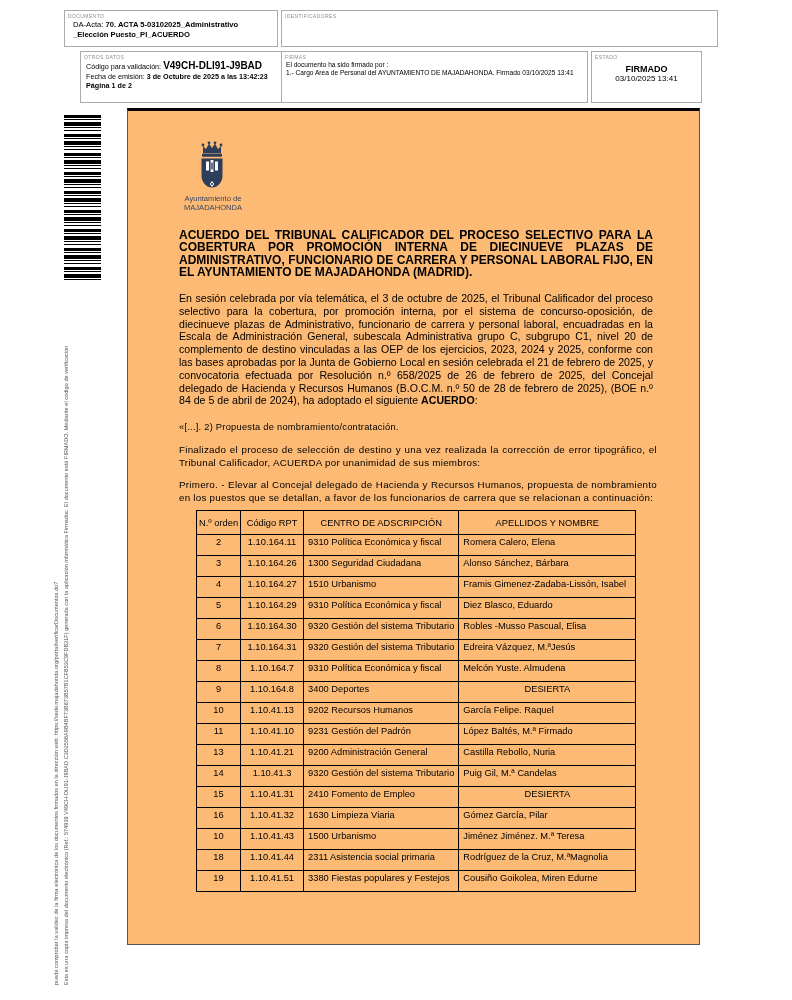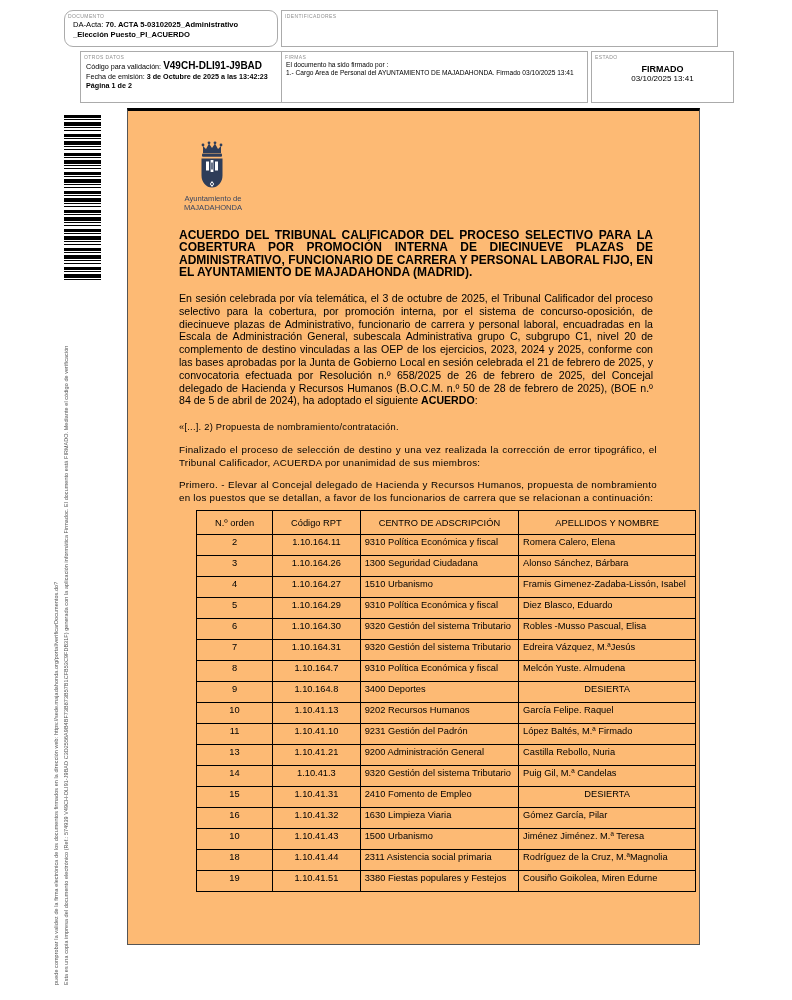--- a/index.html
+++ b/index.html
@@ -3,25 +3,25 @@
 <meta charset="utf-8">
 <style>
   html,body{margin:0;padding:0;}
   body{
     width:792px;height:1000px;position:relative;background:#ffffff;
     font-family:"Liberation Sans", sans-serif;color:#000;overflow:hidden;
   }
   
   .meta-box{position:absolute;border:1px solid #ababab;background:#fff;box-sizing:border-box;}
   .meta-label{font-size:5px;color:#909090;letter-spacing:.4px;padding:2px 0 1px 3px;}
-  #box-documento{left:64px;top:10px;width:214px;height:37px;border-radius:9px;}
+  #box-documento{left:64px;top:10px;width:214px;height:37px;}
   #box-identificadores{left:281px;top:10px;width:437px;height:37px;}
   #box-otros{left:80px;top:51px;width:214px;height:52px;}
   #box-firmas{left:281px;top:51px;width:307px;height:52px;}
-  #box-estado{left:591px;top:51px;width:143px;height:52px;}
+  #box-estado{left:591px;top:51px;width:111px;height:52px;}
   .doc-line{font-size:7.6px;font-weight:bold;padding:0 0 0 8px;line-height:9.5px;}
   .doc-pre{font-weight:normal;}
   .otros-line{font-size:7.2px;padding:0 0 0 5px;line-height:9.6px;}
   .otros-line .val{font-weight:bold;}
   .code-val{font-weight:bold;font-size:10px;}
   .pagina{font-weight:bold;}
   .firmas-line{font-size:6.6px;padding:0 0 0 4px;line-height:8.4px;}
   .estado-status{font-size:9px;font-weight:bold;text-align:center;margin-top:3px;}
   .estado-date{font-size:8px;text-align:center;}
   
@@ -56,21 +56,21 @@
   #para2{position:absolute;left:51px;top:333px;width:478px;
     font-size:9.8px;text-align:justify;line-height:12.6px;letter-spacing:.25px;}
   #para3{position:absolute;left:51px;top:368px;width:478px;
     font-size:9.8px;text-align:justify;line-height:12.6px;letter-spacing:.25px;}
   
   #results-table{position:absolute;left:68px;top:399px;border-collapse:collapse;
     font-size:9.3px;table-layout:fixed;}
   #results-table th,#results-table td{border:1px solid #000;box-sizing:border-box;
     vertical-align:top;overflow:hidden;white-space:nowrap;}
   #results-table th{font-weight:normal;text-align:center;vertical-align:middle;
-    height:24px;padding:1px 18px;line-height:10px;}
+    height:24px;padding:1px 2px;line-height:10px;}
   #results-table td{height:21px;padding:2px 4px 0 4px;}
   #results-table col.c-orden{width:38px;}
   #results-table col.c-codigo{width:63px;}
   #results-table col.c-centro{width:155px;}
   #results-table col.c-nombre{width:177px;}
   #results-table td.orden,#results-table td.codigo{text-align:center;}
   #results-table td.desierta{text-align:center;}
 </style>
 </head>
 <body>

